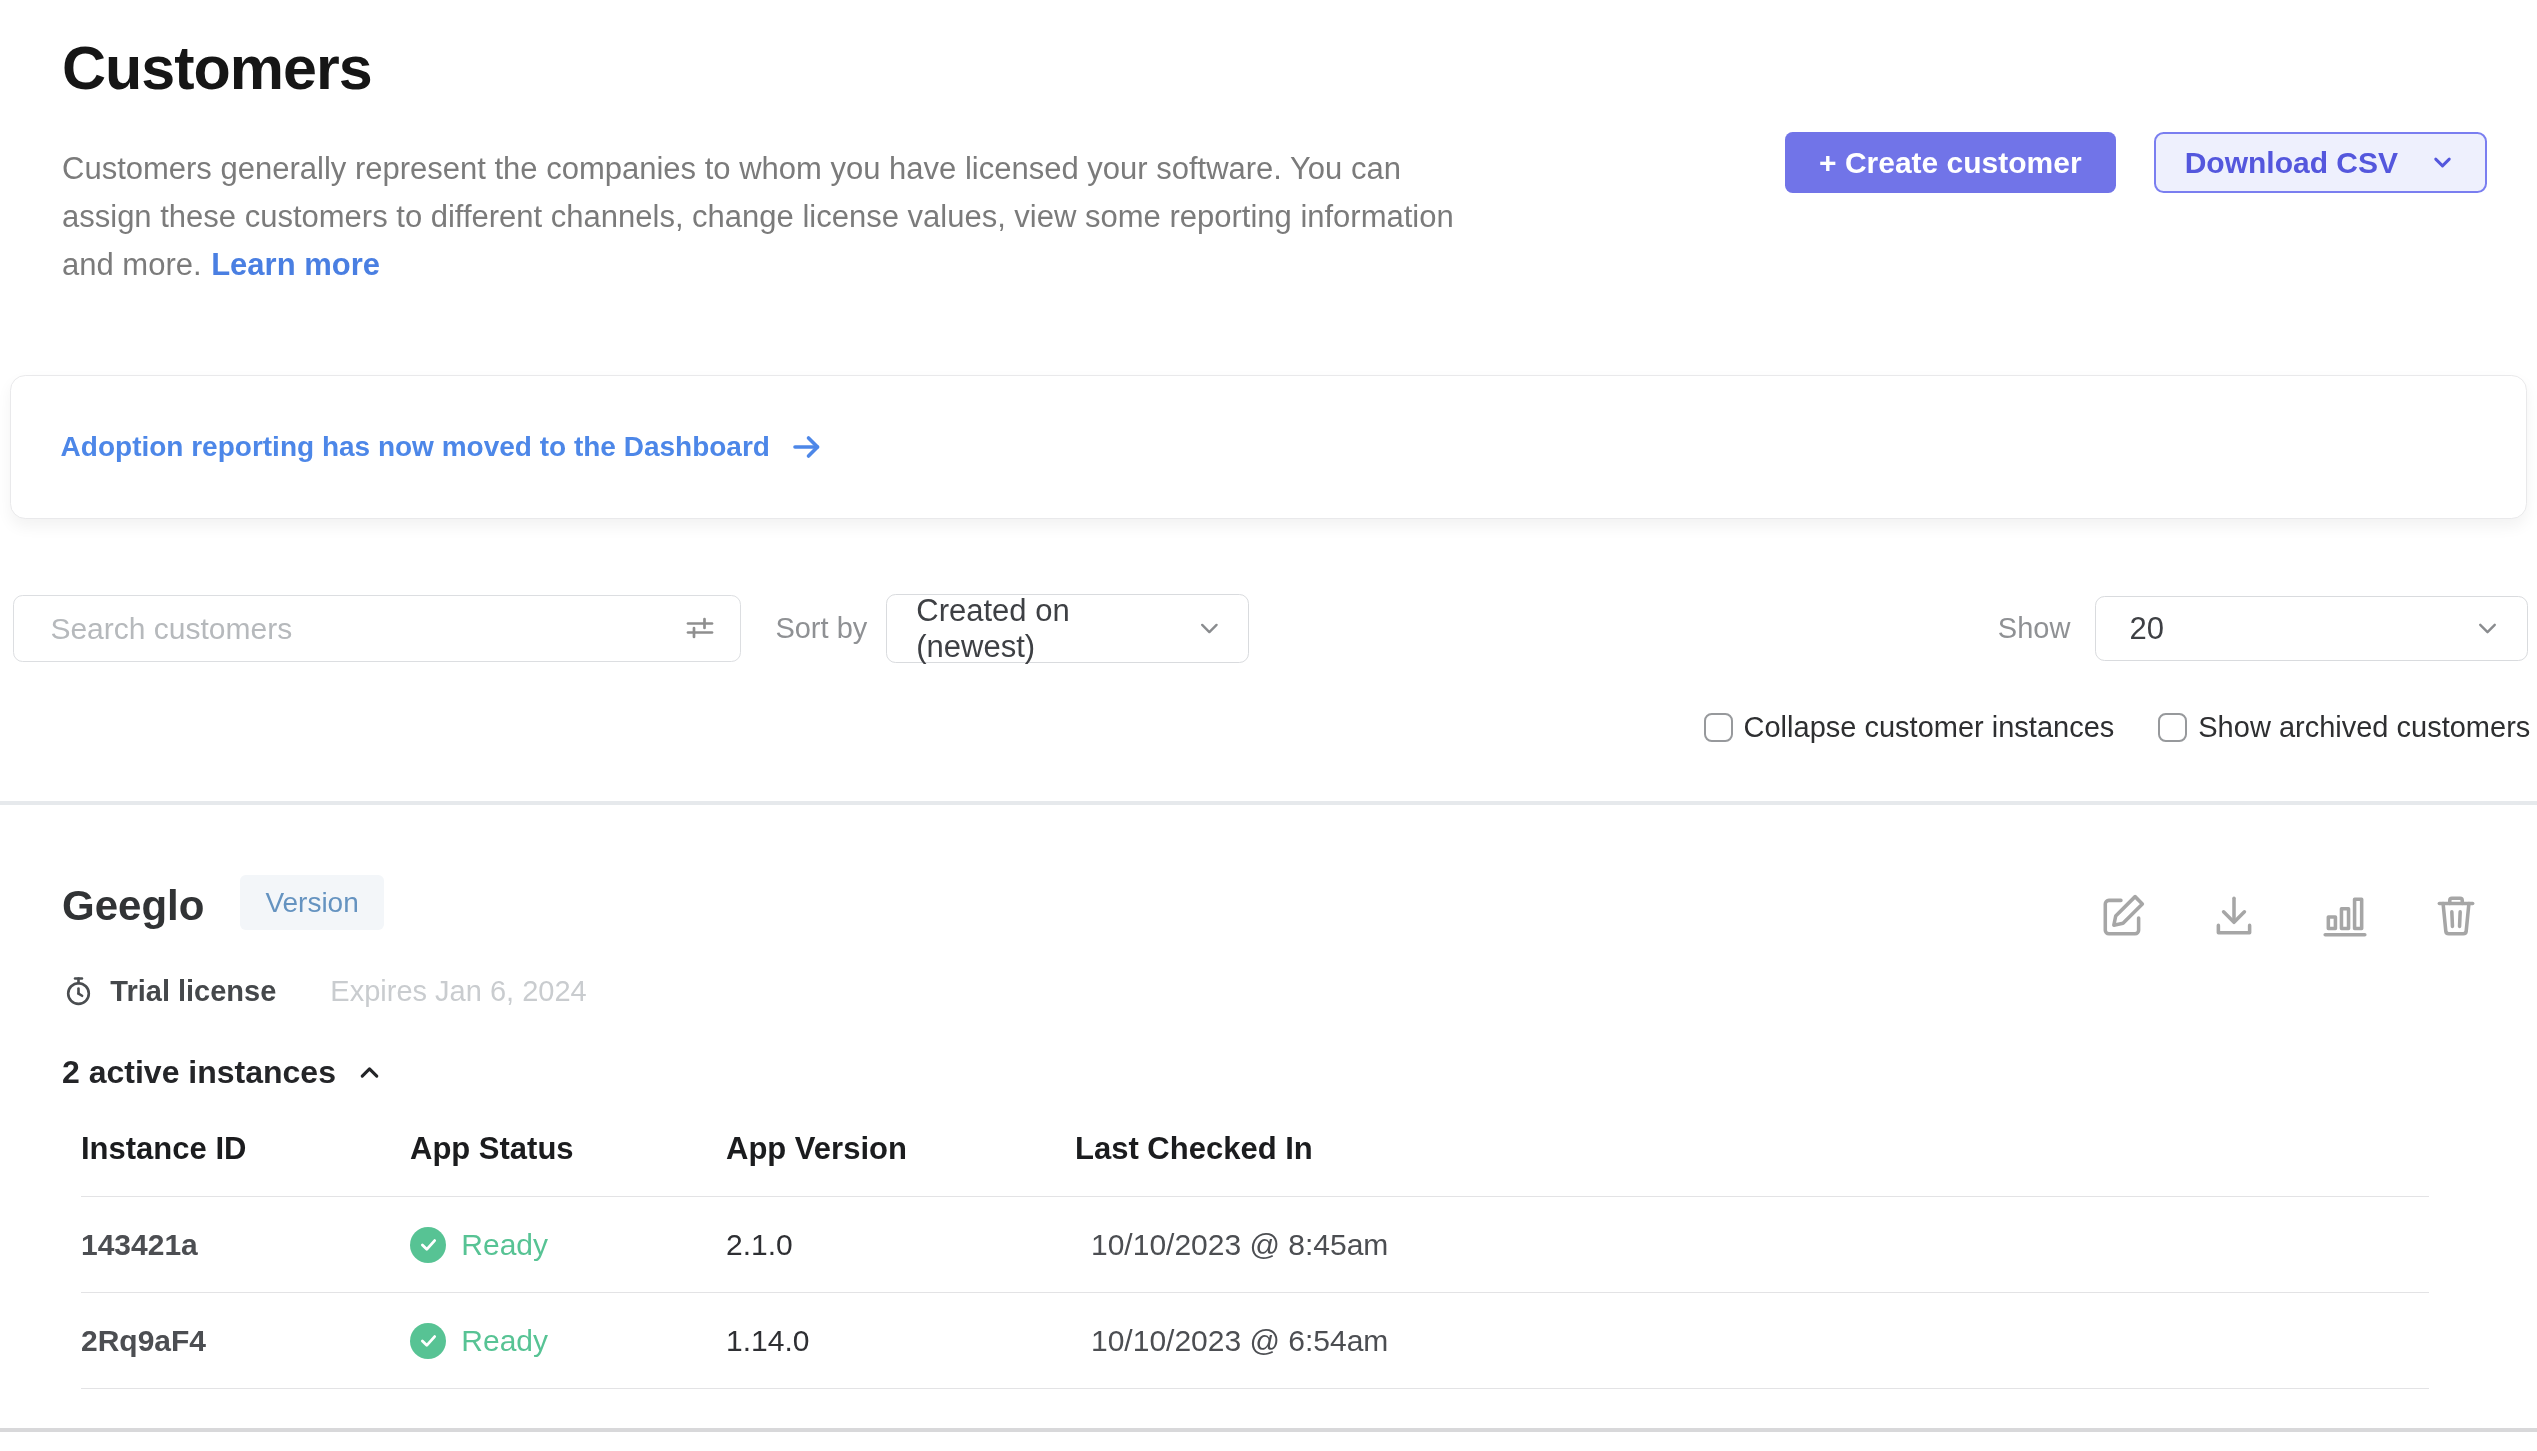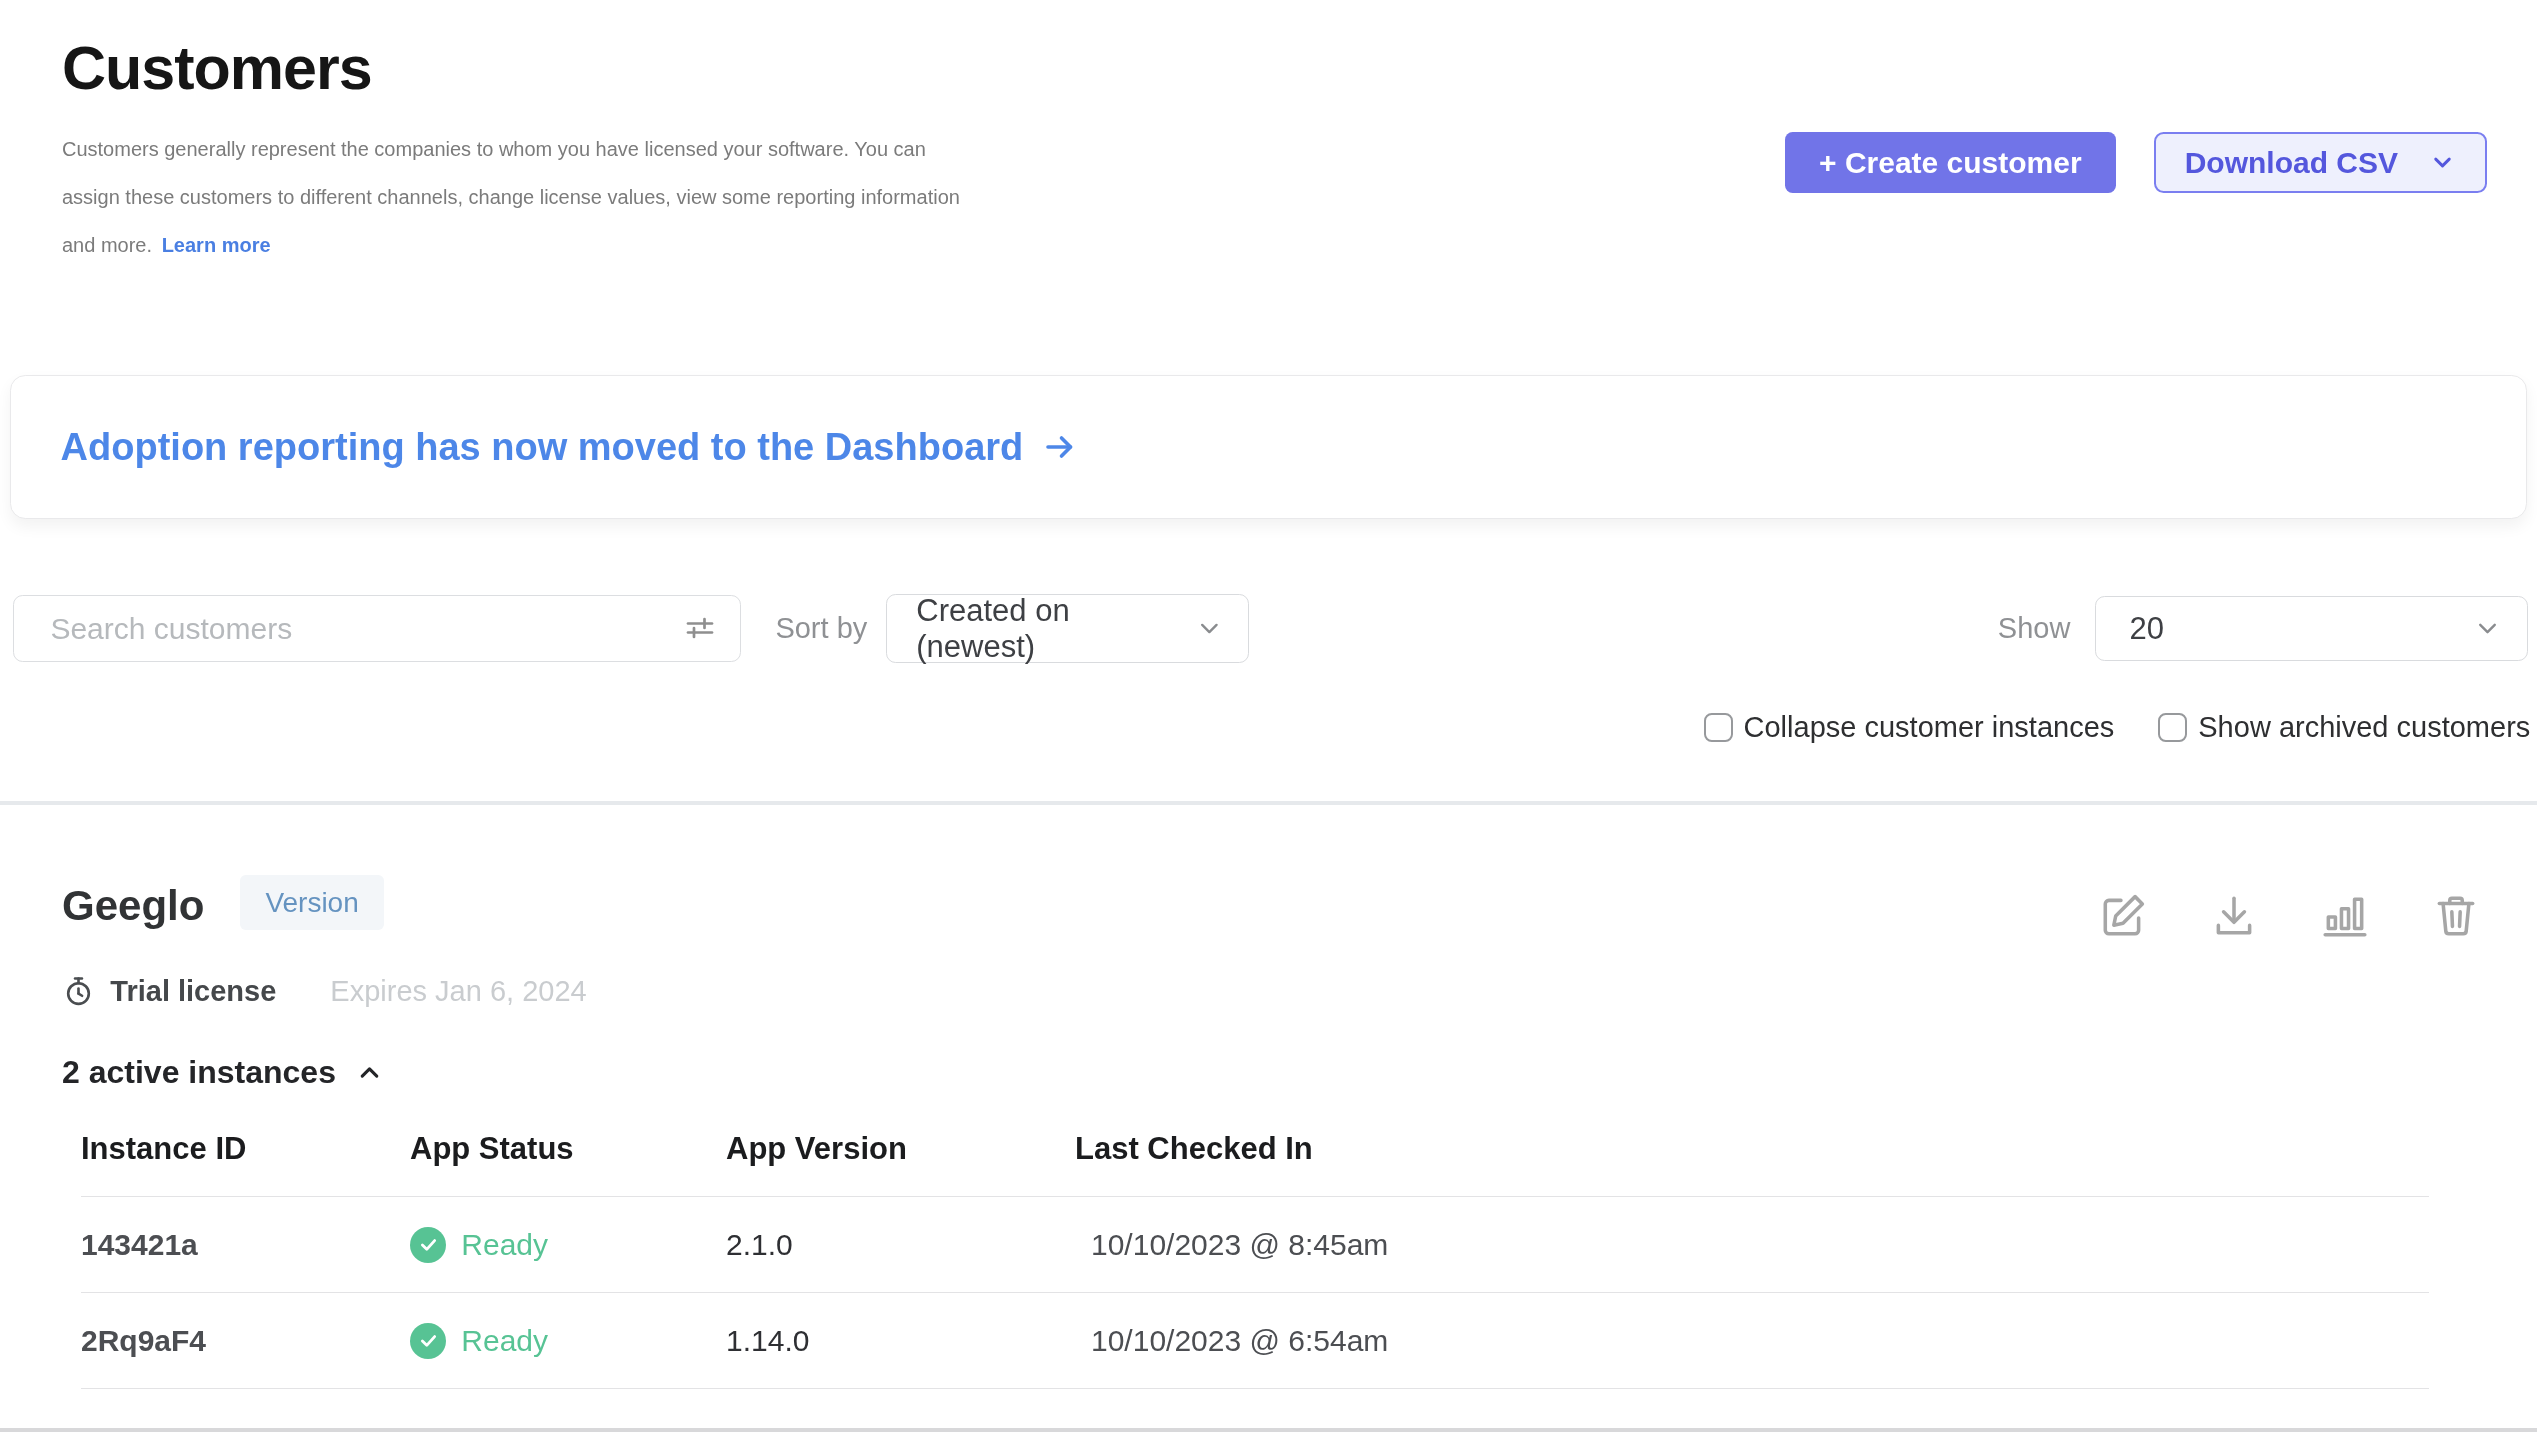--- a/index.html
+++ b/index.html
@@ -11,21 +11,21 @@
     background: #ffffff;
     font-family: "Liberation Sans", sans-serif;
     overflow: hidden;
   }
 
   
   .title-block { position: absolute; left: 62px; top: 33px; width: 1628px; }
   .title-block h1 {
     font-size: 61px; font-weight: 700; color: #161616; letter-spacing: -1px;
   }
-  .page-desc { margin-top: 22px; font-size: 20px; line-height: 48px; color: #7b7b7b; }
+  .page-desc { margin-top: 42px; font-size: 31px; line-height: 48px; color: #7b7b7b; }
   .dline { display: block; }
   .dline:last-child { display: block; }
   .learn-more { color: #4a7fe2; font-weight: 700; text-decoration: none; cursor: pointer; margin-left: 9.6px; }
 
   .actions { position: absolute; top: 132px; right: 51px; display: flex; gap: 38px; align-items: center; }
   .btn-primary {
     height: 61px; padding: 0 34px; border: none; border-radius: 7.7px;
     background: #7174e8; color: #ffffff; font-size: 30px; font-weight: 600;
     font-family: inherit; cursor: pointer; display: flex; align-items: center;
   }
@@ -38,21 +38,21 @@
 
   
   .banner {
     position: absolute; top: 375px; left: 9.6px; right: 11.5px; height: 144px;
     background: #fff; border: 1.9px solid #e9e9eb; border-radius: 15.3px;
     box-shadow: 0 7.7px 15.3px rgba(0,0,0,0.05);
     display: flex; align-items: center; padding-left: 50px;
   }
   .banner-link {
     display: flex; align-items: center; gap: 19px; cursor: pointer; text-decoration: none;
-    color: #4d87e8; font-size: 38px; font-weight: 700;
+    color: #4d87e8; font-size: 28px; font-weight: 700;
   }
 
   
   .filter-row {
     position: absolute; top: 594px; left: 13.4px; right: 9.6px;
     display: flex; align-items: center;
   }
   .search-wrap { position: relative; width: 728px; }
   .search-wrap input {
     width: 100%; height: 67px; border: 1.9px solid #dcdee1; border-radius: 9.6px;

